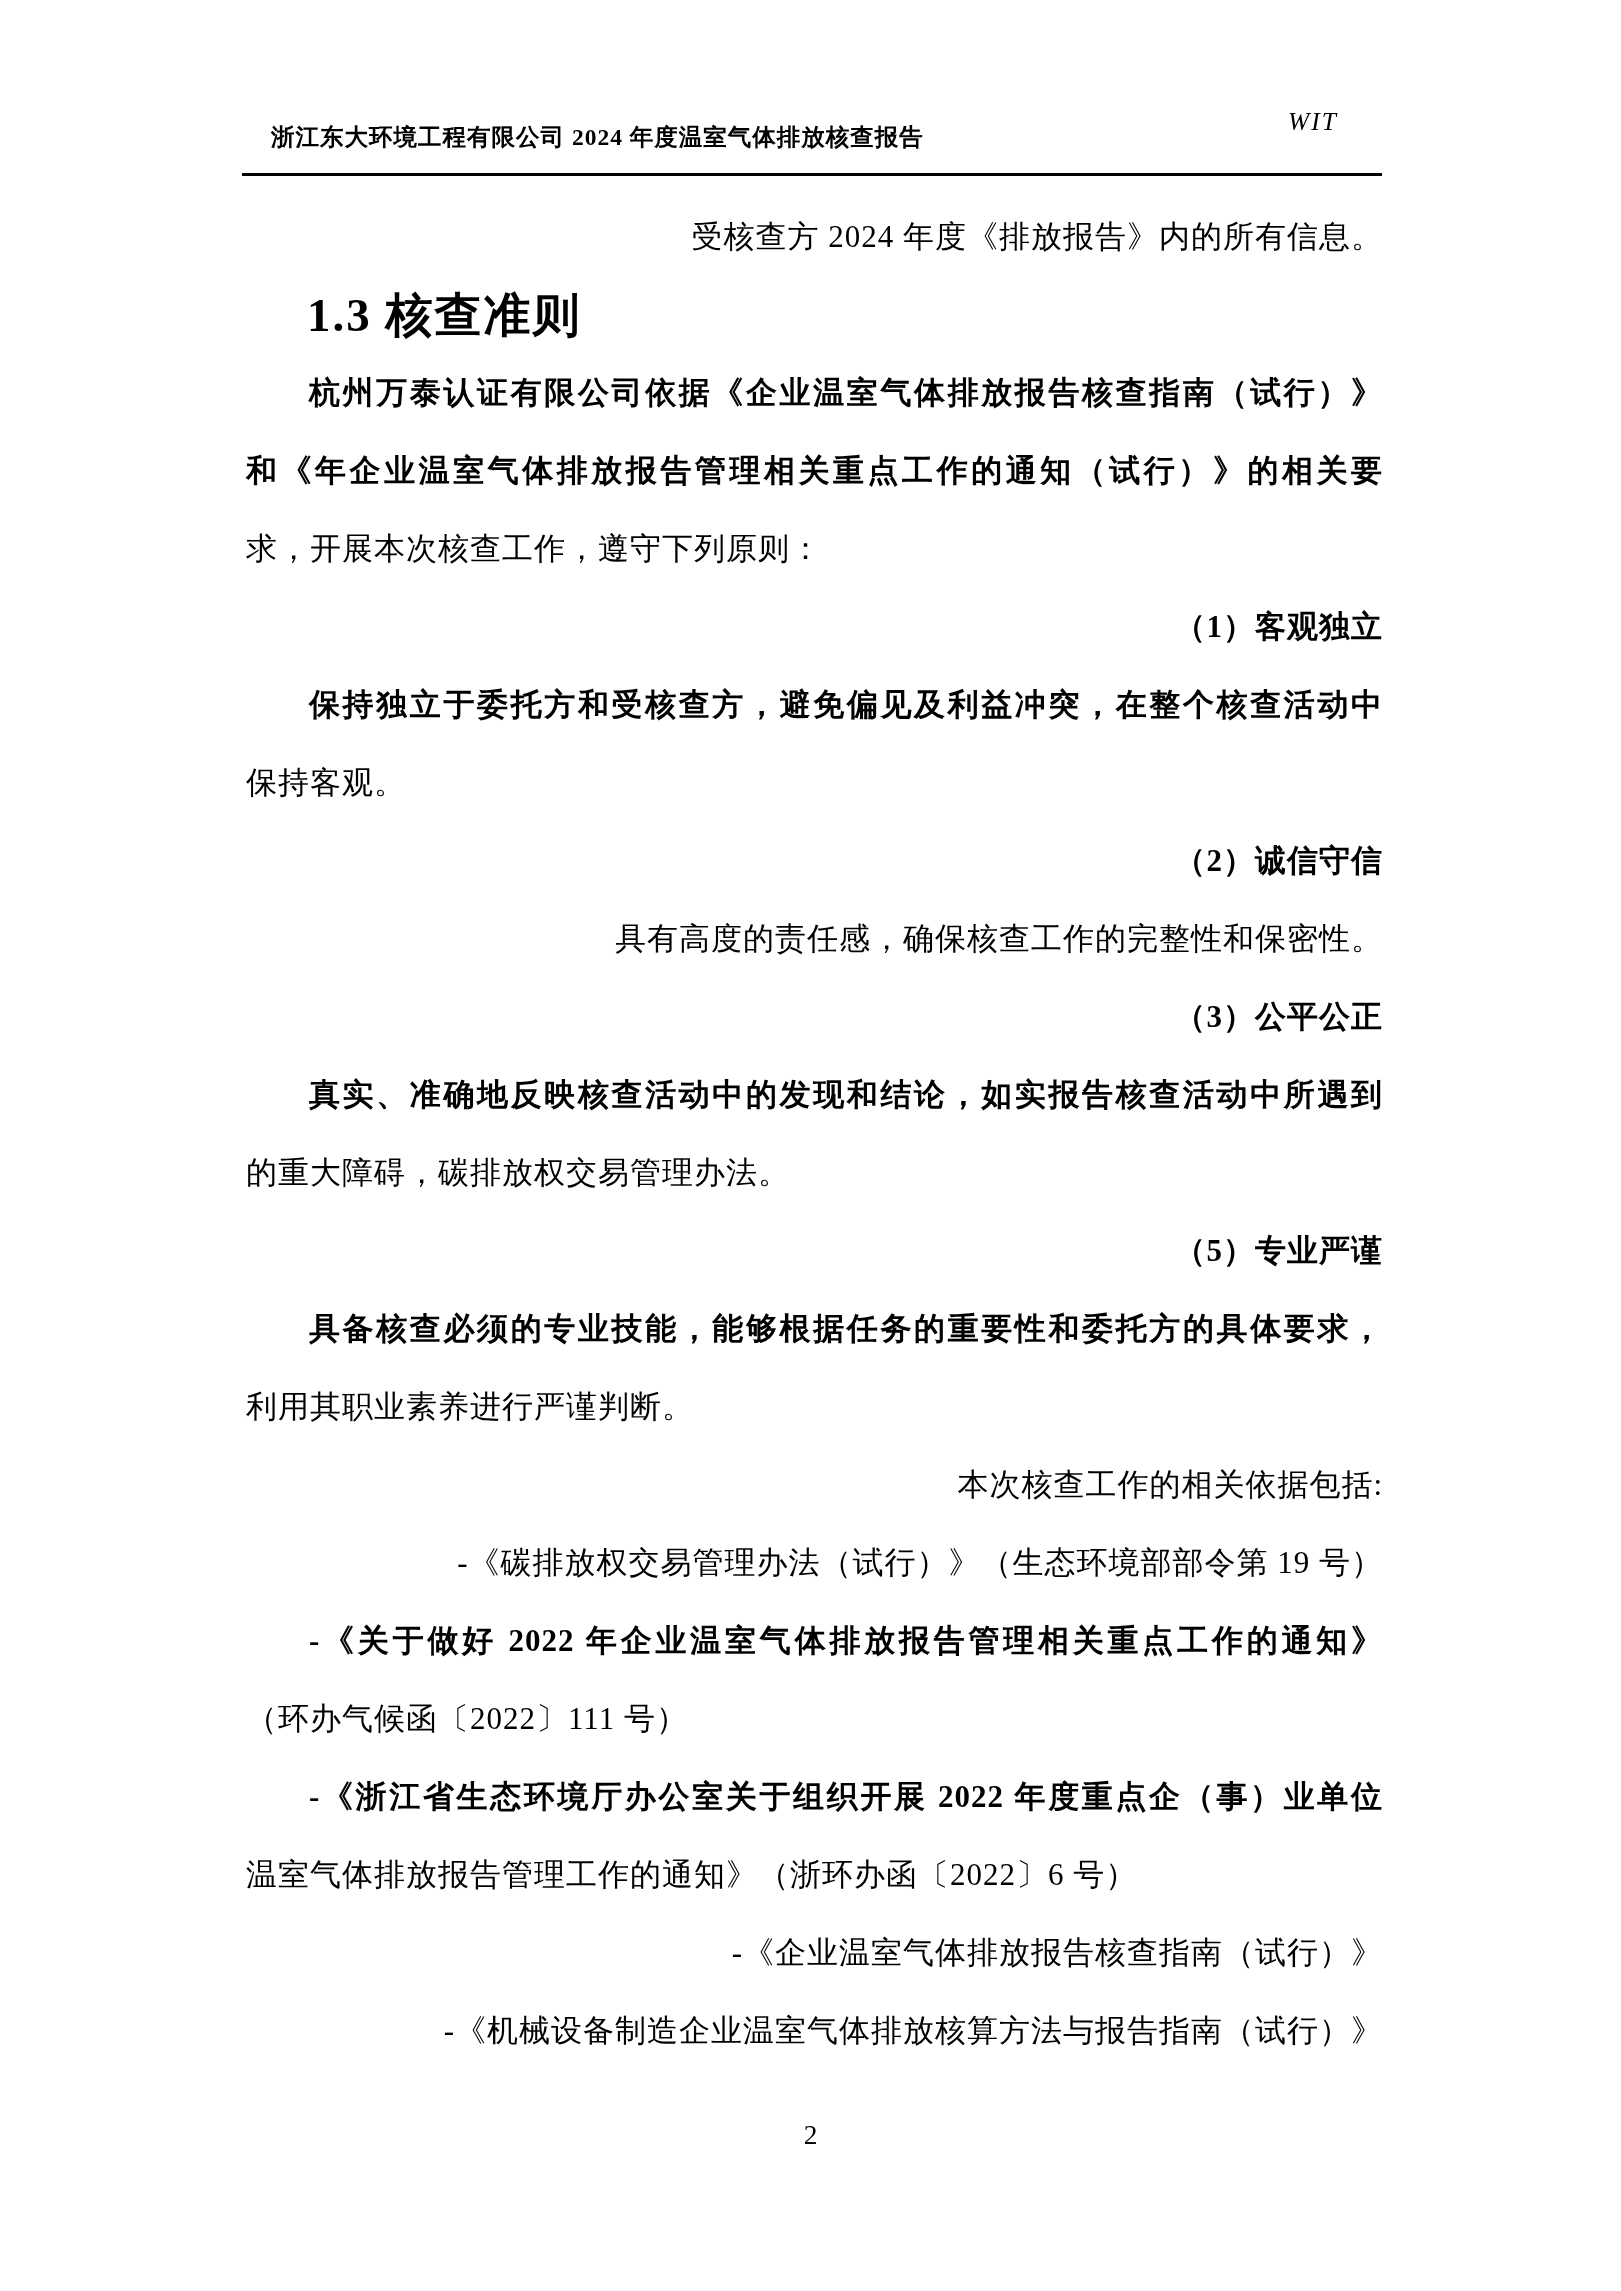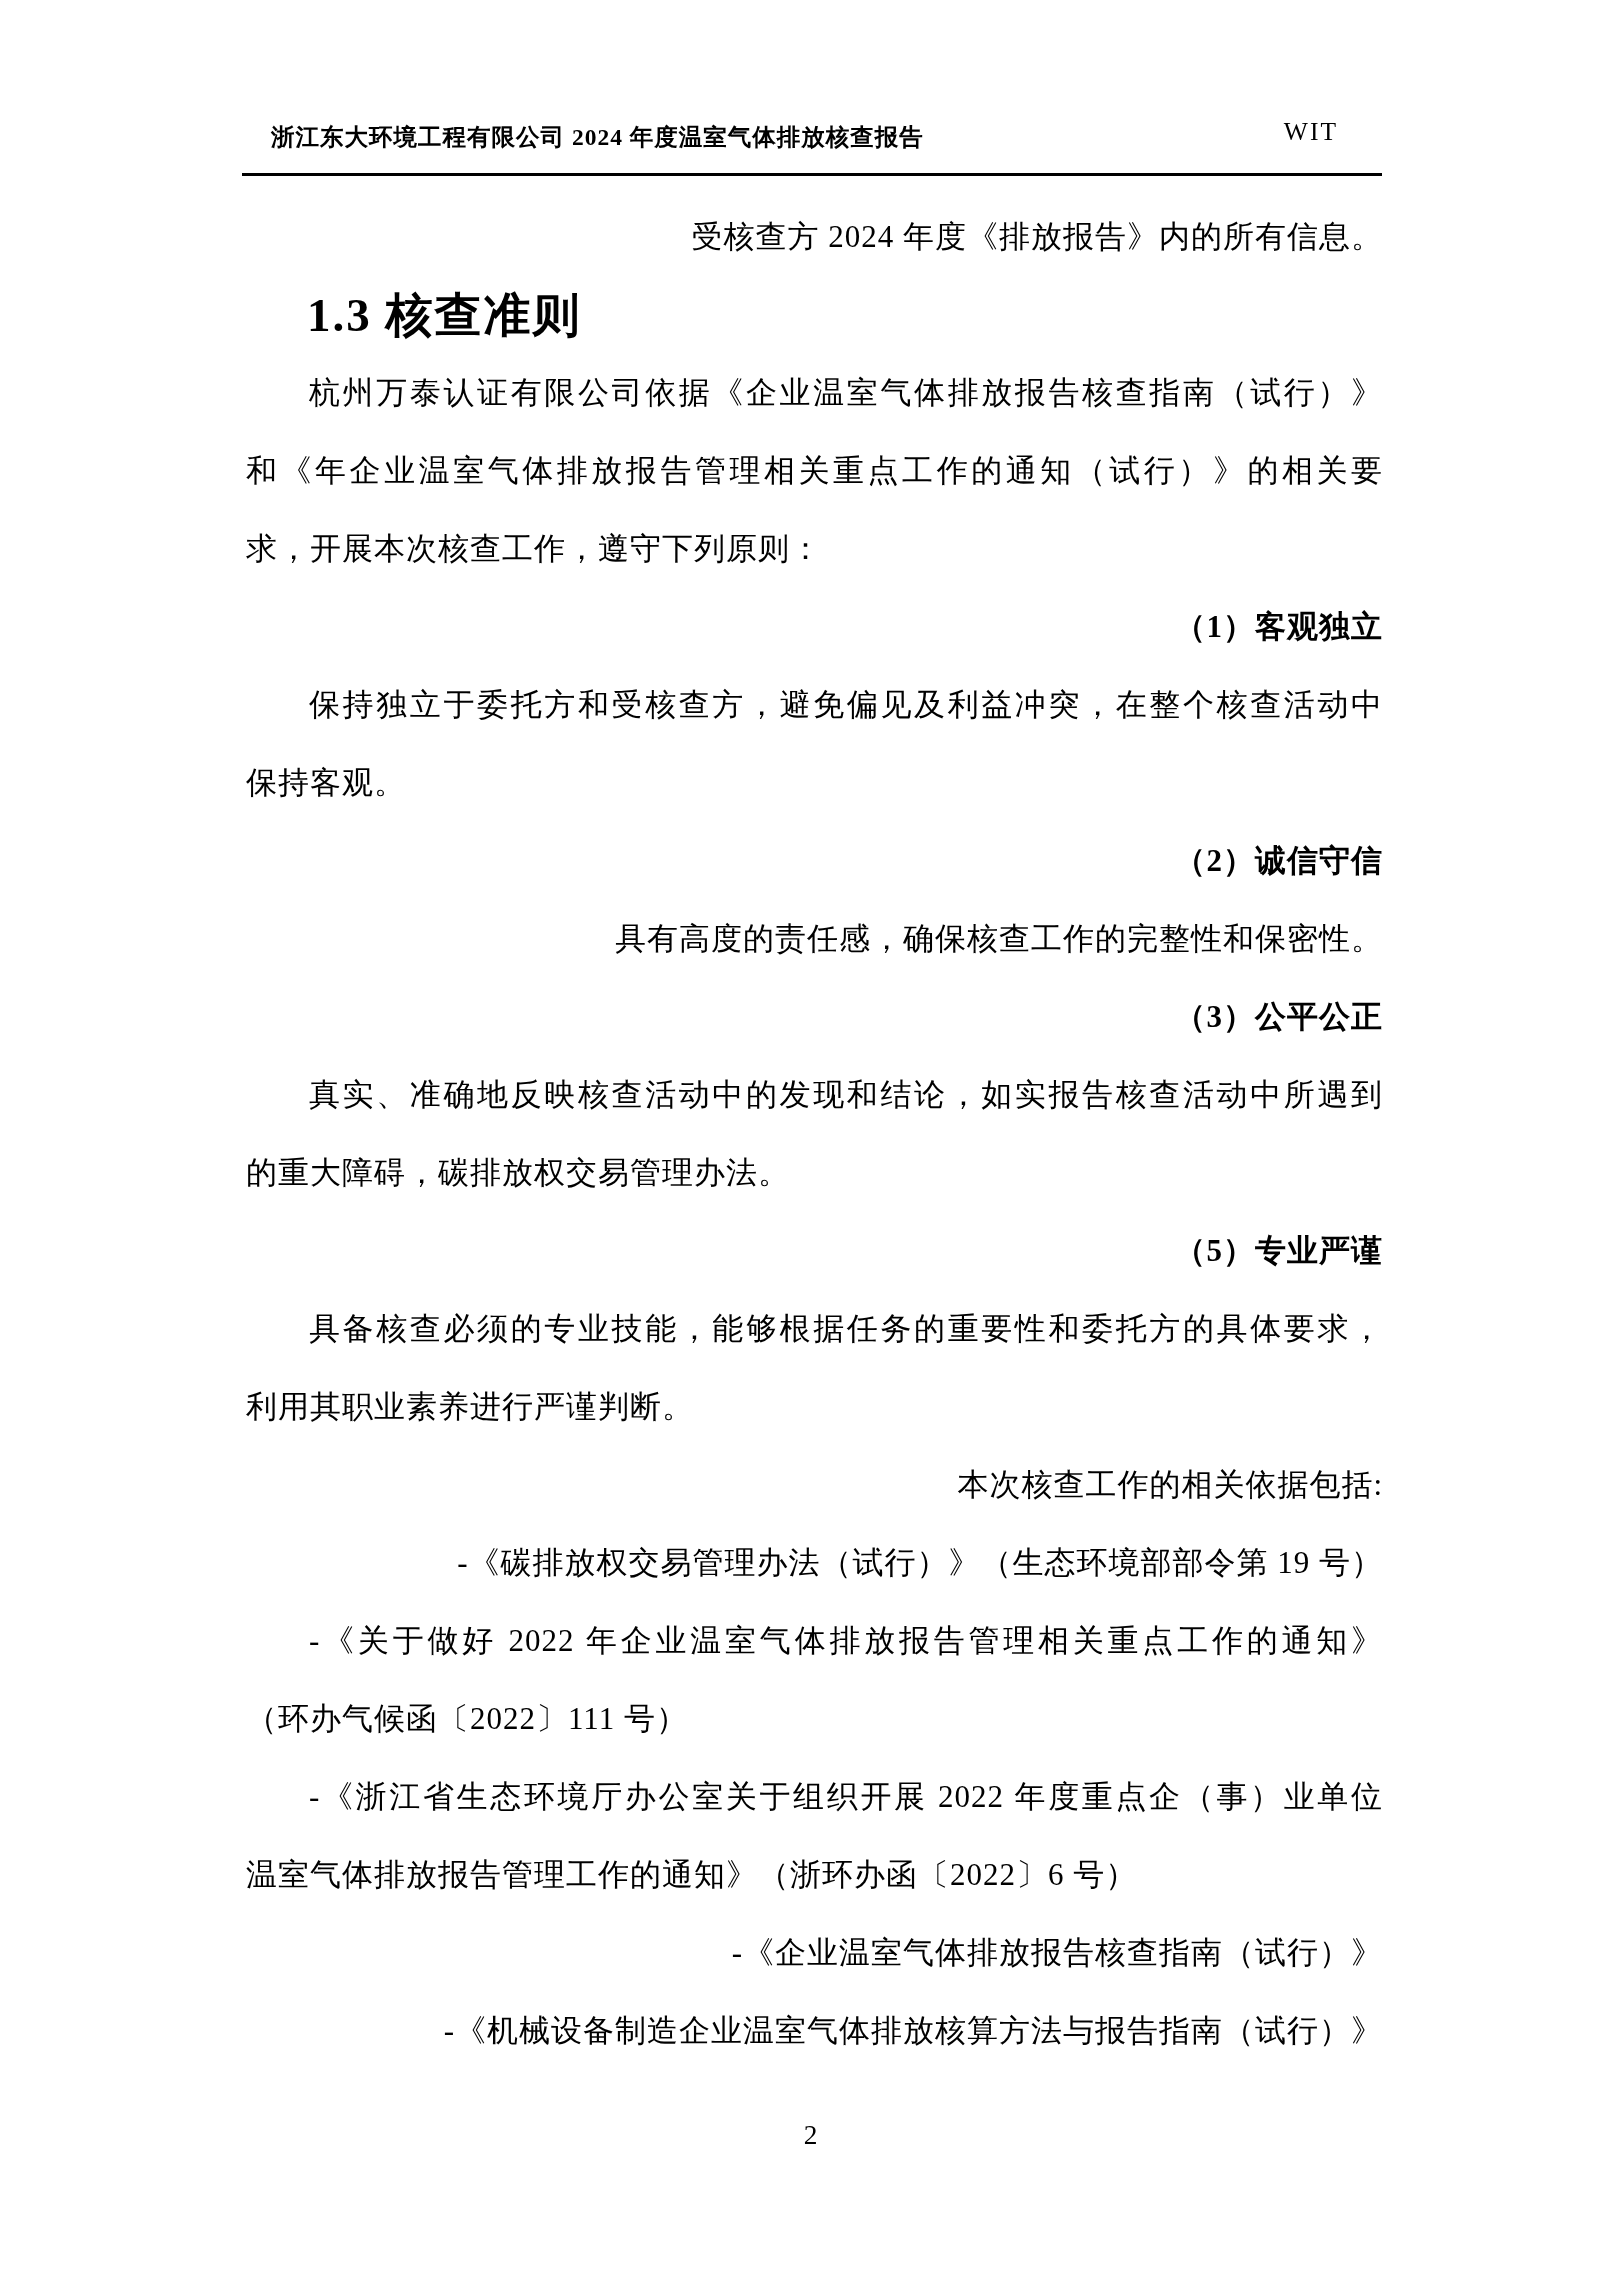--- a/index.html
+++ b/index.html
@@ -36,22 +36,23 @@
     font-weight: bold;
     letter-spacing: 1px;
     margin-left: 29px;
     margin-bottom: 19.6px;
     white-space: nowrap;
   }
   .header-logo {
     font-size: 25.5px;
     letter-spacing: 2px;
     margin-right: 44px;
-    margin-bottom: 26px;
+    margin-bottom: 36px;
     white-space: nowrap;
+    font-style: italic;
   }
   
   .content {
     position: absolute;
     top: 198px;
     left: 246px;
     width: 1137px;
   }
   .line {
     height: 78px;
@@ -59,20 +60,21 @@
     font-size: 31px;
     letter-spacing: 1px;
     white-space: nowrap;
     overflow: visible;
   }
   .line.fill {
     white-space: normal;
     text-align: justify;
     text-align-last: justify;
     text-justify: inter-character;
+    font-weight: bold;
   }
   .line.indent { text-indent: 63px; text-align: right; }
   .line.h3 { font-weight: bold; }
   .line.h2 {
     font-weight: bold;
     font-size: 47px;
     text-indent: 61px;
     letter-spacing: 2px;
   }
   

